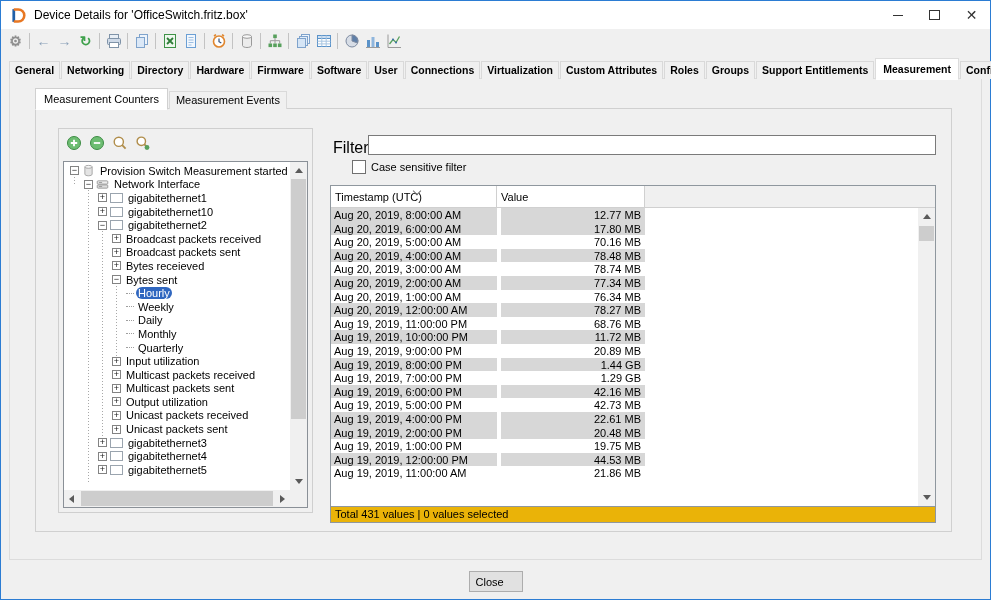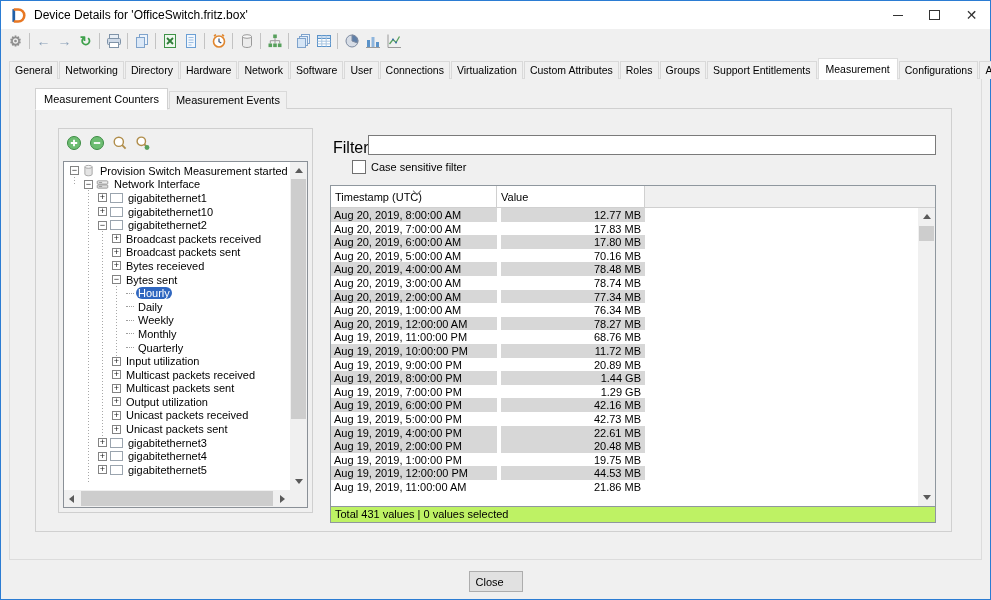--- a/index.html
+++ b/index.html
@@ -17,21 +17,21 @@
   .glyph-close{font-size:14px;line-height:14px;color:#333;}
 
   
   .toolbar{position:absolute;left:0;right:0;top:28px;height:23px;background:#f0f0f0;display:flex;align-items:center;padding-left:4px;}
   .tb-btn{width:21px;height:19px;display:flex;align-items:center;justify-content:center;}
   .tb-btn svg{width:16px;height:16px;}
   .tb-sep{width:1px;height:16px;background:#c3c3c3;margin:0 3px;}
   .tb-glyph{font-size:14px;line-height:14px;font-weight:bold;}
 
   
-  .tabbar{position:absolute;left:8px;top:56px;right:8px;height:22px;display:flex;align-items:flex-end;z-index:3;}
+  .tabbar{position:absolute;left:8px;top:56px;right:8px;height:22px;display:flex;align-items:flex-end;z-index:3;font-weight:bold;}
   .tab{font-size:10.5px;padding:2px 5px 3px;background:#f0f0f0;border:1px solid #d9d9d9;border-bottom:none;margin-right:1px;white-space:nowrap;color:#000;}
   .tab.selected{background:#fff;border:1px solid #dcdcdc;border-bottom:1px solid #fff;padding:4px 7px 4px;position:relative;z-index:4;margin-bottom:-1px;}
 
   .page{position:absolute;left:8px;top:77px;width:973px;height:482px;border:1px solid #dcdcdc;background:#f0f0f0;box-sizing:border-box;}
 
   
   .subtabbar{position:absolute;left:25px;top:9px;display:flex;align-items:flex-end;z-index:2;}
   .subtab{font-size:11px;padding:2px 6px 3px;background:#f0f0f0;border:1px solid #d9d9d9;border-bottom:none;margin-right:1px;white-space:nowrap;text-align:right;}
   .subtab.selected{background:#fff;border:1px solid #d0d0d0;border-bottom:1px solid #fff;padding:4px 8px;margin-bottom:-1px;z-index:3;position:relative;}
   .card{position:absolute;left:25px;top:29px;width:917px;height:424px;border:1px solid #d0d0d0;background:#f0f0f0;box-sizing:border-box;}
@@ -76,21 +76,21 @@
   .th{box-sizing:border-box;border-right:1px solid #d0d0d0;padding:5px 0 0 4px;position:relative;background:#fff;}
   .th-fill{flex:1;background:#f0f0f0;}
   .sort-chevron{position:absolute;top:2px;left:50%;width:5px;height:5px;border-right:1px solid #707070;border-bottom:1px solid #707070;transform:rotate(45deg);}
   .tbl-rows{position:absolute;left:0;top:22px;right:17px;bottom:0;overflow:hidden;font-size:11px;}
   .trow{height:13.6px;display:flex;white-space:nowrap;}
   .td-time{width:166px;box-sizing:border-box;padding:1px 0 0 3px;margin-right:4px;}
   .td-val{width:144px;box-sizing:border-box;padding:1px 4px 0 0;text-align:right;}
   .trow.alt .td-time,.trow.alt .td-val{background:#d7d7d7;}
   .tbl-vscroll{position:absolute;right:0;top:22px;bottom:0;width:17px;background:#f0f0f0;}
 
-  .status-bar{position:absolute;left:294px;top:397px;width:606px;height:17px;border:1px solid #8f979e;box-sizing:border-box;background:#bef264;font-size:11px;line-height:15px;padding-left:4px;}
+  .status-bar{position:absolute;left:294px;top:397px;width:606px;height:17px;border:1px solid #8f979e;box-sizing:border-box;background:#eab308;font-size:11px;line-height:15px;padding-left:4px;}
 
   
   .close-btn{position:absolute;left:50%;top:570px;transform:translateX(-50%);width:54px;height:21px;background:#e1e1e1;border:1px solid #adadad;font-size:11px;font-family:"Liberation Sans",sans-serif;text-align:left;line-height:19px;box-sizing:border-box;}
 </style>
 </head>
 <body>
 
 <div id="window">
 
   <div class="titlebar">
@@ -219,21 +219,21 @@
           <circle cx="10" cy="9.5" r="1" fill="#3e6fae"></circle>
         </svg>
       </span>
     </div>
 
   <div class="tabbar" id="tabbar">
       <span class="tab">General</span>
       <span class="tab">Networking</span>
       <span class="tab">Directory</span>
       <span class="tab">Hardware</span>
-      <span class="tab">Network</span>
+      <span class="tab">Firmware</span>
       <span class="tab">Software</span>
       <span class="tab">User</span>
       <span class="tab">Connections</span>
       <span class="tab">Virtualization</span>
       <span class="tab">Custom Attributes</span>
       <span class="tab">Roles</span>
       <span class="tab">Groups</span>
       <span class="tab">Support Entitlements</span>
       <span class="tab selected">Measurement</span>
       <span class="tab">Configurations</span>
@@ -332,25 +332,25 @@
               <div class="tree-row" style="padding-left: 46px;">
                 <span class="exp">−</span>
                 <span class="tree-lbl">Bytes sent</span>
               </div>
               <div class="tree-row" style="padding-left: 60px;">
                 <span class="dash"></span>
                 <span class="tree-lbl sel">Hourly</span>
               </div>
               <div class="tree-row" style="padding-left: 60px;">
                 <span class="dash"></span>
-                <span class="tree-lbl">Daily</span>
+                <span class="tree-lbl">Weekly</span>
               </div>
               <div class="tree-row" style="padding-left: 60px;">
                 <span class="dash"></span>
-                <span class="tree-lbl">Weekly</span>
+                <span class="tree-lbl">Daily</span>
               </div>
               <div class="tree-row" style="padding-left: 60px;">
                 <span class="dash"></span>
                 <span class="tree-lbl">Monthly</span>
               </div>
               <div class="tree-row" style="padding-left: 60px;">
                 <span class="dash"></span>
                 <span class="tree-lbl">Quarterly</span>
               </div>
               <div class="tree-row" style="padding-left: 46px;">
@@ -430,24 +430,20 @@
           <div class="th" style="width:148px;">
             <span>Value</span>
           </div>
           <div class="th-fill"></div>
         </div>
         <div class="tbl-rows" id="tableRows">
             <div class="trow alt">
               <div class="td-time">Aug 20, 2019, 8:00:00 AM</div>
               <div class="td-val">12.77 MB</div>
             </div>
-            <div class="trow">
-              <div class="td-time">Aug 20, 2019, 7:00:00 AM</div>
-              <div class="td-val">17.83 MB</div>
-            </div>
             <div class="trow alt">
               <div class="td-time">Aug 20, 2019, 6:00:00 AM</div>
               <div class="td-val">17.80 MB</div>
             </div>
             <div class="trow">
               <div class="td-time">Aug 20, 2019, 5:00:00 AM</div>
               <div class="td-val">70.16 MB</div>
             </div>
             <div class="trow alt">
               <div class="td-time">Aug 20, 2019, 4:00:00 AM</div>

